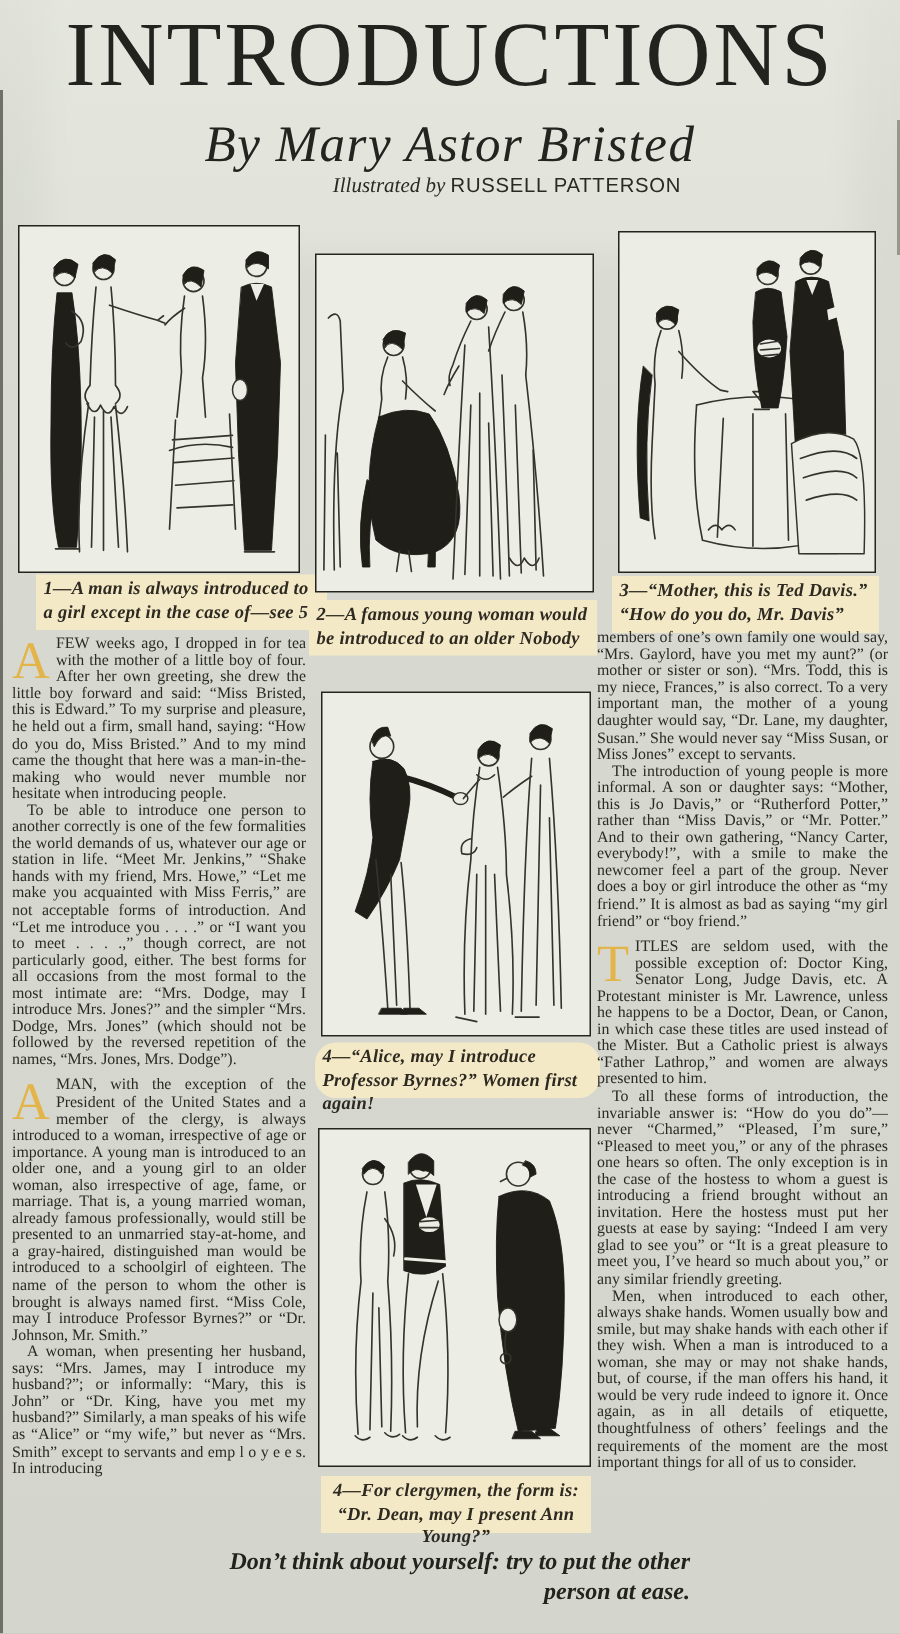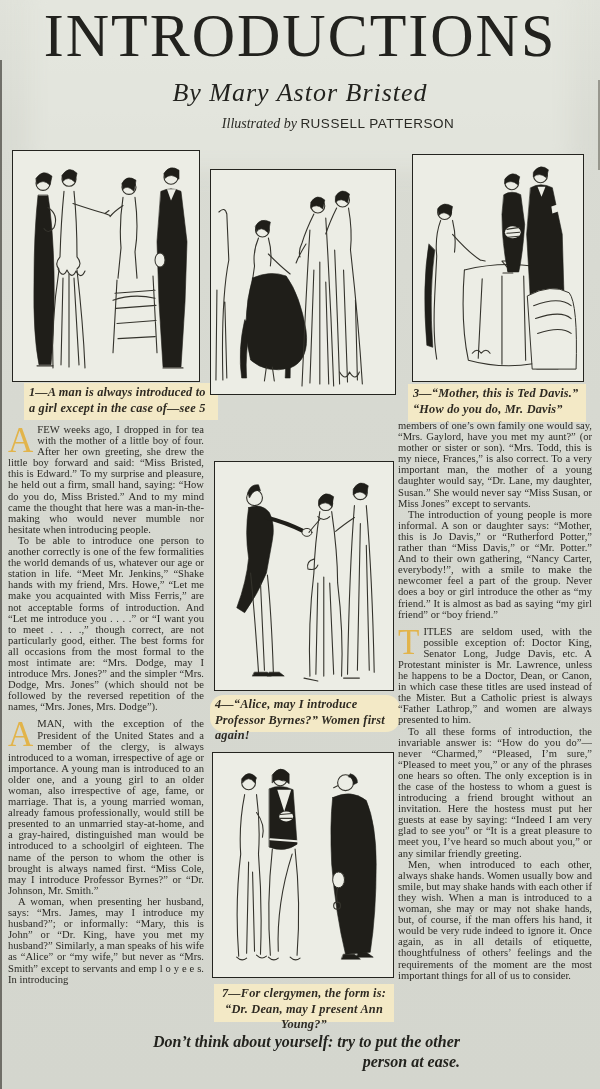--- a/index.html
+++ b/index.html
@@ -7,21 +7,21 @@
         background:linear-gradient(180deg,#e0e2da 0%,#d9dbd3 12%,#d6d8d0 50%,#d4d6ce 100%);
         font-family:"Liberation Serif",serif;color:#2c2b26;}
   .edge-l{position:absolute;left:0;top:60px;width:2px;height:1029px;background:#55544d;opacity:.8;}
   .edge-r{position:absolute;right:0;top:80px;width:2px;height:90px;background:#6a695f;opacity:.6;}
   .header-glow{position:absolute;left:48px;top:0;width:504px;height:150px;background:#e7e9e1;
         box-shadow:0 0 22px 18px #e7e9e1;opacity:.7;}
   .title{position:absolute;left:0;top:2px;width:100%;text-align:center;
         font-family:"Liberation Serif",serif;font-size:60px;font-weight:400;letter-spacing:2px;
         color:#22221e;transform:scaleY(1.02);white-space:nowrap;}
   .byline{position:absolute;left:0;top:78px;width:100%;text-align:center;
-        font-style:italic;font-size:26px;color:#23231f;letter-spacing:1px;}
+        font-style:italic;font-size:34px;color:#23231f;letter-spacing:1px;}
   .credit{position:absolute;left:0;top:116px;width:100%;text-align:center;font-size:14px;color:#2a2a25;padding-left:38px;}
   .credit .pre{font-style:italic;font-family:"Liberation Serif",serif;}
   .credit .name{font-family:"Liberation Sans",sans-serif;font-size:13.5px;letter-spacing:.5px;}
   .panel{position:absolute;background:#ecede5;border:1.5px solid #24241f;box-sizing:border-box;}
   .panel svg{display:block;width:100%;height:100%;}
   .caption{position:absolute;background:#f3e9c6;box-sizing:border-box;padding:2px 5px 3px 5px;
         font-style:italic;font-weight:700;font-size:12.3px;line-height:15.5px;color:#2e2a22;
         letter-spacing:.2px;}
   .col{position:absolute;font-size:10.6px;line-height:11.1px;text-align:justify;
         color:#2b2a25;overflow:hidden;}
@@ -108,20 +108,21 @@
       <path d="M100,60 Q96,125 92,216 M116,48 Q121,130 124,216"></path>
       <path d="M104,100 L100,213 M110,92 L110,214 M116,112 L119,214"></path>
       <circle cx="133" cy="30" r="7"></circle>
       <path class="blk" d="M126,26 q6,-9 14,-2 l-2,9 q-6,-6 -12,-1 Z"></path>
       <path d="M127,38 Q120,52 116,64 M139,38 Q143,60 141,80"></path>
       <path d="M141,80 Q149,150 153,214 M125,80 Q128,150 130,214"></path>
       <path d="M134,100 L138,212 M146,130 L148,210"></path>
       <path d="M130,202 q6,10 10,0 q6,10 10,0"></path>
     </svg>
   </div>
+  <div class="caption" style="left:206px;top:400px;width:192px;height:37px;">2—A famous young woman would be introduced to an older Nobody</div>
 
   <div class="panel" style="left:412px;top:154px;width:172px;height:228px;">
     <svg class="sk" viewBox="0 0 172 228" preserveAspectRatio="none">
 
       <circle cx="32" cy="58" r="7"></circle>
       <path class="blk" d="M25,54 Q31,46 40,52 L38,62 Q31,55 26,61 Z"></path>
       <path d="M28,66 Q22,82 24,102 L22,142 Q20,182 24,206 M40,66 Q44,82 42,98"></path>
       <path d="M40,80 Q56,98 68,106 m0,0 l5,1"></path>
       <path class="blk" d="M16,90 q-7,42 -2,102 l6,2 q-4,-55 2,-98 Z"></path>
 
@@ -207,21 +208,21 @@
 
       <circle cx="134" cy="30" r="8"></circle>
       <path d="M126,33 l-4,2"></path>
       <path class="blk" d="M139,21 q7,2 7,9 l-4,2 q0,-7 -5,-8 Z"></path>
       <path class="blk" d="M121,45 Q140,36 155,48 Q165,72 165,112 Q165,162 159,201 L134,203 Q124,162 120,112 Q118,72 121,45 Z"></path>
       <ellipse class="wht" cx="127" cy="128" rx="6" ry="8"></ellipse>
       <path d="M126,136 q-2,9 0,15 m-4,3 a3.5,3.5 0 1 0 7,0 a3.5,3.5 0 1 0 -7,0"></path>
       <path class="blk" d="M132,203 l11,0 l6,5 l-19,0 Z M147,201 l8,0 l7,5 l-17,0 Z"></path>
     </svg>
   </div>
-  <div class="caption" style="left:214px;top:984px;width:180px;height:38px;text-align:center;">7—For clergymen, the form is: “Dr. Dean, may I present Ann Young?”</div>
+  <div class="caption" style="left:214px;top:984px;width:180px;height:38px;text-align:center;">4—For clergymen, the form is: “Dr. Dean, may I present Ann Young?”</div>
 
   <div class="col" style="left:398px;top:420px;width:194px;height:642px;">
     <p>members of one’s own family one would say, “Mrs. Gaylord, have you met my aunt?” (or mother or sister or son).  “Mrs. Todd, this is my niece, Frances,” is also correct.  To a very important man, the mother of a young daughter would say, “Dr. Lane, my daughter, Susan.”  She would never say “Miss Susan, or Miss Jones” except to servants.</p>
     <p class="ind">The introduction of young people is more informal.  A son or daughter says: “Mother, this is Jo Davis,” or “Rutherford Potter,” rather than “Miss Davis,” or “Mr. Potter.”  And to their own gathering, “Nancy Carter, everybody!”, with a smile to make the newcomer feel a part of the group.  Never does a boy or girl introduce the other as “my friend.”  It is almost as bad as saying “my girl friend” or “boy friend.”</p>
     <p style="margin-top:6px;"><span class="dropcap">T</span><span>ITLES are seldom used, with the possible exception of: Doctor King, Senator Long, Judge Davis, etc. A Protestant minister is Mr. Lawrence, unless he happens to be a Doctor, Dean, or Canon, in which case these titles are used instead of the Mister.  But a Catholic priest is always “Father Lathrop,” and women are always presented to him.</span></p>
     <p class="ind">To all these forms of introduction, the invariable answer is: “How do you do”—never “Charmed,” “Pleased, I’m sure,” “Pleased to meet you,” or any of the phrases one hears so often.  The only exception is in the case of the hostess to whom a guest is introducing a friend brought without an invitation. Here the hostess must put her guests at ease by saying: “Indeed I am very glad to see you” or “It is a great pleasure to meet you, I’ve heard so much about you,” or any similar friendly greeting.</p>
     <p class="ind">Men, when introduced to each other, always shake hands.  Women usually bow and smile, but may shake hands with each other if they wish.  When a man is introduced to a woman, she may or may not shake hands, but, of course, if the man offers his hand, it would be very rude indeed to ignore it.  Once again, as in all details of etiquette, thoughtfulness of others’ feelings and the requirements of the moment are the most important things for all of us to consider.</p>
   </div>
 
   <div class="tagline">Don’t think about yourself: try to put the other person at ease.</div>

